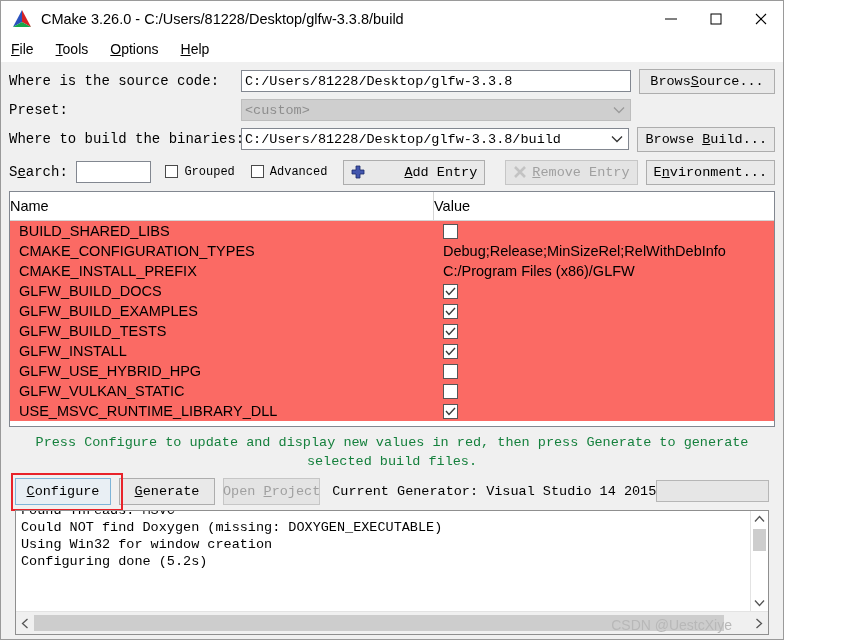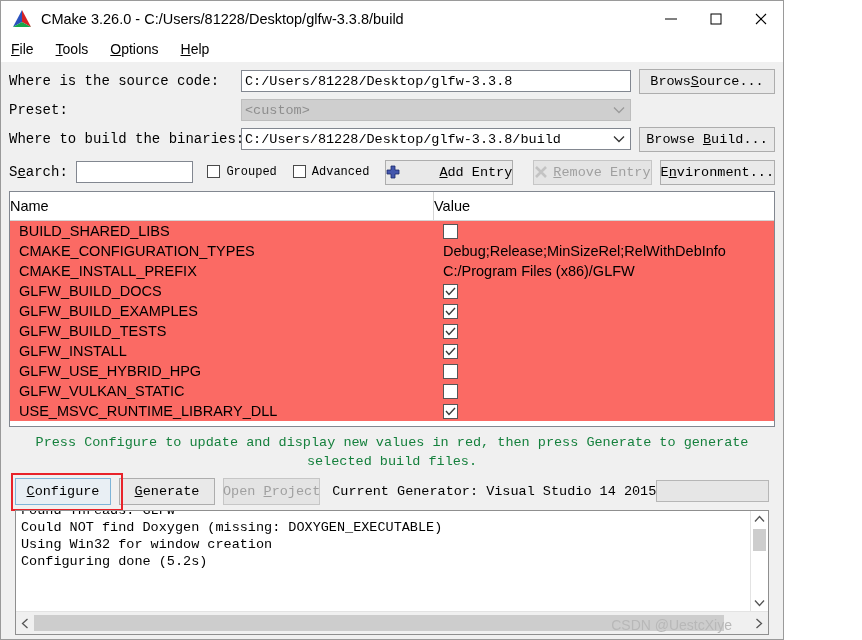--- a/index.html
+++ b/index.html
@@ -147,21 +147,21 @@
     border: 1px solid #adadad;
     background: #e9e9e9;
     font-family: "Liberation Mono", monospace;
     font-size: 13.5px;
     color: #000;
     height: 25px;
     display: flex;
     align-items: center;
     justify-content: center;
     white-space: nowrap;
-    padding: 0 0;
+    padding: 0 7px;
   }
   .btn u { text-decoration: underline; }
   .btn.disabled { color: #a0a0a0; border-color: #c6c6c6; background: #e4e4e4; }
   .btn-browse {
     flex: 0 0 136px;
     margin-left: 8px;
   }
 
   
   .searchrow {
@@ -638,21 +638,21 @@
       <div class="btn btn-action disabled">
         <span>Open <u>P</u>roject</span>
       </div>
       <div class="gen-label">Current Generator: Visual Studio 14 2015</div>
       <div class="progressbar"></div>
     </div>
 
     <div class="logbox">
       <div class="logmain">
         <div class="logtext">
-            <div>Found Threads: GLFW</div>
+            <div>Found Threads: MSVC</div>
             <div>Could NOT find Doxygen (missing: DOXYGEN_EXECUTABLE)</div>
             <div>Using Win32 for window creation</div>
             <div>Configuring done (5.2s)</div>
           </div>
         <div class="vscroll">
           <div class="sarrow">
             <svg width="11" height="8" viewBox="0 0 11 8">
                 <polyline points="1,6.5 5.5,1.5 10,6.5" fill="none" stroke="#555" stroke-width="1.3"></polyline>
               </svg>
           </div>

